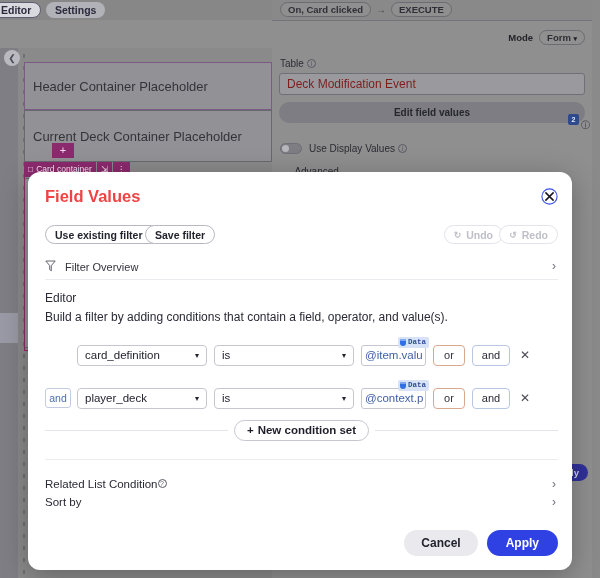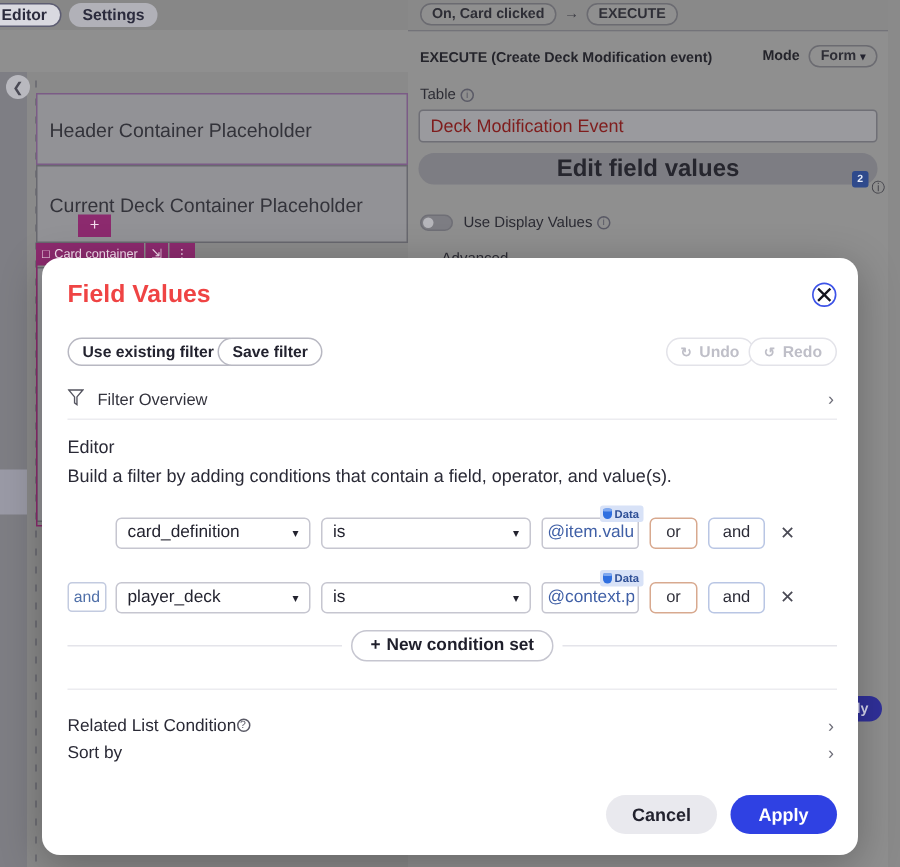--- a/index.html
+++ b/index.html
@@ -132,21 +132,21 @@
   .field-input {
     position: absolute; left: 7px; right: 7px; top: 52px; height: 22px;
     background: #9a9a9e; border: 1px solid #6f6f76; border-radius: 3px;
     display: flex; align-items: center; padding: 0 7px;
     font-size: 12px; color: #7f1d1d;
   }
   .efv-btn {
     position: absolute; left: 7px; right: 7px; top: 81px; height: 21px;
     background: #7d7d83; border-radius: 11px;
     display: flex; align-items: center; justify-content: center;
-    font-size: 16px; font-weight: 700; color: #26262e;
+    font-size: 10px; font-weight: 700; color: #26262e;
   }
   .efv-badge {
     position: absolute; right: 13px; top: 93px;
     min-width: 11px; height: 11px; border-radius: 2px;
     background: #2f4a8c; color: #e6ecf9;
     font-size: 7px; font-weight: 700;
     display: flex; align-items: center; justify-content: center;
     padding: 0 2px;
   }
   .efv-info { position: absolute; right: 2px; top: 98px; font-size: 9px; color: #3a3a42; }
@@ -254,21 +254,21 @@
   }
   .tokenbox .tok-text {
     font-size: 11.5px; color: #3f5fa6; padding-left: 3px;
     white-space: nowrap; overflow: hidden;
   }
   .tok-badge {
     position: absolute; right: -4px; top: -9px;
     background: #d8e2f7; border-radius: 2px;
     padding: 0 3px 0 2px; height: 11px;
     display: flex; align-items: center; gap: 2px;
-    font-size: 7.5px; font-weight: 700; color: #2e4f96;
+    font-size: 7.5px; font-weight: 700; color: #2e4f96; font-family: Liberation Mono, monospace;
   }
   .db-glyph {
     width: 6px; height: 7px; background: #2f6fe0; border-radius: 2px 2px 3px 3px;
     position: relative;
   }
   .db-glyph::before {
     content: ""; position: absolute; left: 0; top: 0; width: 6px; height: 2px;
     background: #7fa8ef; border-radius: 3px;
   }
 
@@ -379,21 +379,20 @@
           <span>On, Card clicked</span>
         </div>
         <span class="crumb-arrow">→</span>
         <div class="crumb">
           <span>EXECUTE</span>
         </div>
       </div>
       <div class="panel-divider"></div>
 
       <div class="panel-body">
-        <div class="exec-title">EXECUTE (Create Deck Modification event)</div>
 
         <div class="mode-wrap">
           <span class="mode-label">Mode</span>
           <div class="mode-pill">
             <span>Form</span>
             <span class="caret"> ▾</span>
           </div>
         </div>
 
         <div class="field-label">

